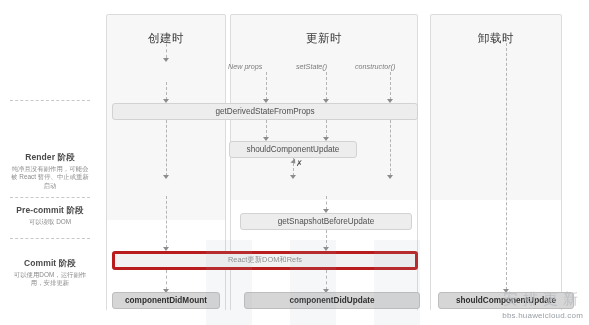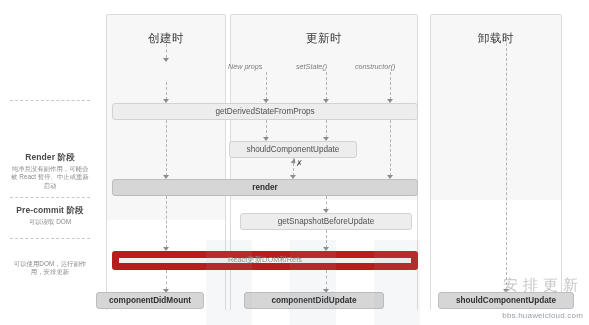--- a/index.html
+++ b/index.html
@@ -107,21 +107,21 @@
     font-size: 8.2px;
   }
   .box-light {
     background: #ededed;
     border: 1px solid #d2d2d2;
     color: #4f4f4f;
     font-size: 8.2px;
   }
   .box-pale {
     background: #f2f2f2;
-    border: 7px solid #b91c1c;
+    border: 3px solid #b91c1c;
     color: #8e8e8e;
     font-size: 7.4px;
   }
 
   
   .trigger {
     position: absolute;
     font-style: italic;
     font-size: 7.2px;
     color: #7d7d7d;
@@ -164,21 +164,21 @@
     color: #b9bcc0;
     letter-spacing: 5px;
     line-height: 16px;
     opacity: 0.85;
   }
   .wm-url {
     font-size: 8px;
     color: #9aa0a6;
     letter-spacing: 0.2px;
     line-height: 10px;
-    margin-top: 18px;
+    margin-top: 4px;
   }
   .wm-band {
     position: absolute;
     background: rgba(170,180,200,0.10);
     pointer-events: none;
   }
 </style>
 </head>
 <body>
 
@@ -211,20 +211,21 @@
     <div class="phase-rule" style="top:197px;"></div>
 
     <div class="phase" style="top:205px;">
       <div class="phase-title">Pre-commit 阶段</div>
       <div class="phase-desc">可以读取 DOM</div>
     </div>
 
     <div class="phase-rule" style="top:238px;"></div>
 
     <div class="phase" style="top:258px;">
+      <div class="phase-title">Commit 阶段</div>
       <div class="phase-desc">可以使用DOM，运行副作用，安排更新</div>
     </div>
   </div>
 
   <div class="trigger" style="left:228px;top:62px;width:76px;">New props</div>
   <div class="trigger" style="left:296px;top:62px;width:62px;">setState()</div>
   <div class="trigger" style="left:355px;top:62px;width:70px;">constructor()</div>
 
   <div class="vline" style="left:166px;top:38px;height:20px;"></div>
   <div class="arrowhead" style="left:163px;top:58px;"></div>
@@ -274,29 +275,28 @@
   <div class="arrowhead" style="left:323px;top:289px;"></div>
 
   <div class="vline" style="left:506px;top:38px;height:252px;"></div>
   <div class="arrowhead" style="left:503px;top:289px;"></div>
 
 
   <div class="box box-light" style="left:229px;top:141px;width:128px;height:17px;">shouldComponentUpdate</div>
 
   <div class="box box-light" style="left:112px;top:103px;width:306px;height:17px;">getDerivedStateFromProps</div>
 
-  <div class="box box-dark" style="left:112px;top:179px;width:306px;height:17px;">render</div>
 
   <div class="box box-light" style="left:240px;top:213px;width:172px;height:17px;">getSnapshotBeforeUpdate</div>
 
   <div class="box box-pale" style="left:112px;top:251px;width:306px;height:19px;">React更新DOM和Refs</div>
 
-  <div class="box box-dark" style="left:96px;top:292px;width:108px;height:17px;">componentDidMount</div>
-
-  <div class="box box-dark" style="left:244px;top:292px;width:140px;height:17px;">componentDidUpdate</div>
+  <div class="box box-dark" style="left:112px;top:292px;width:108px;height:17px;">componentDidMount</div>
+
+  <div class="box box-dark" style="left:244px;top:292px;width:176px;height:17px;">componentDidUpdate</div>
 
   <div class="box box-dark" style="left:438px;top:292px;width:136px;height:17px;">shouldComponentUpdate</div>
 
   <div class="wm-band" style="left:206px;top:240px;width:46px;height:85px;"></div>
   <div class="wm-band" style="left:290px;top:240px;width:46px;height:85px;"></div>
   <div class="wm-band" style="left:374px;top:240px;width:46px;height:85px;"></div>
 
   <div class="watermark">
     <div class="wm-cn">安排更新</div>
     <div class="wm-url">bbs.huaweicloud.com</div>

